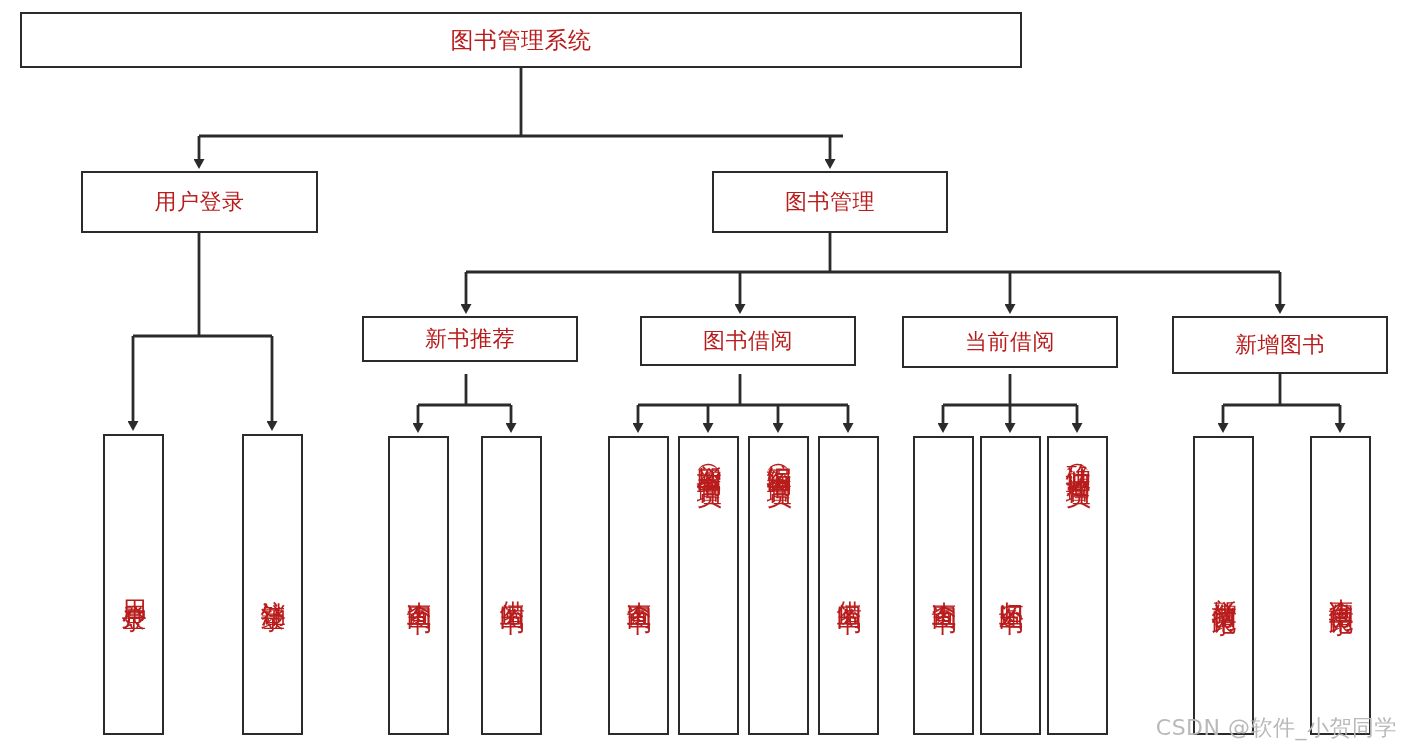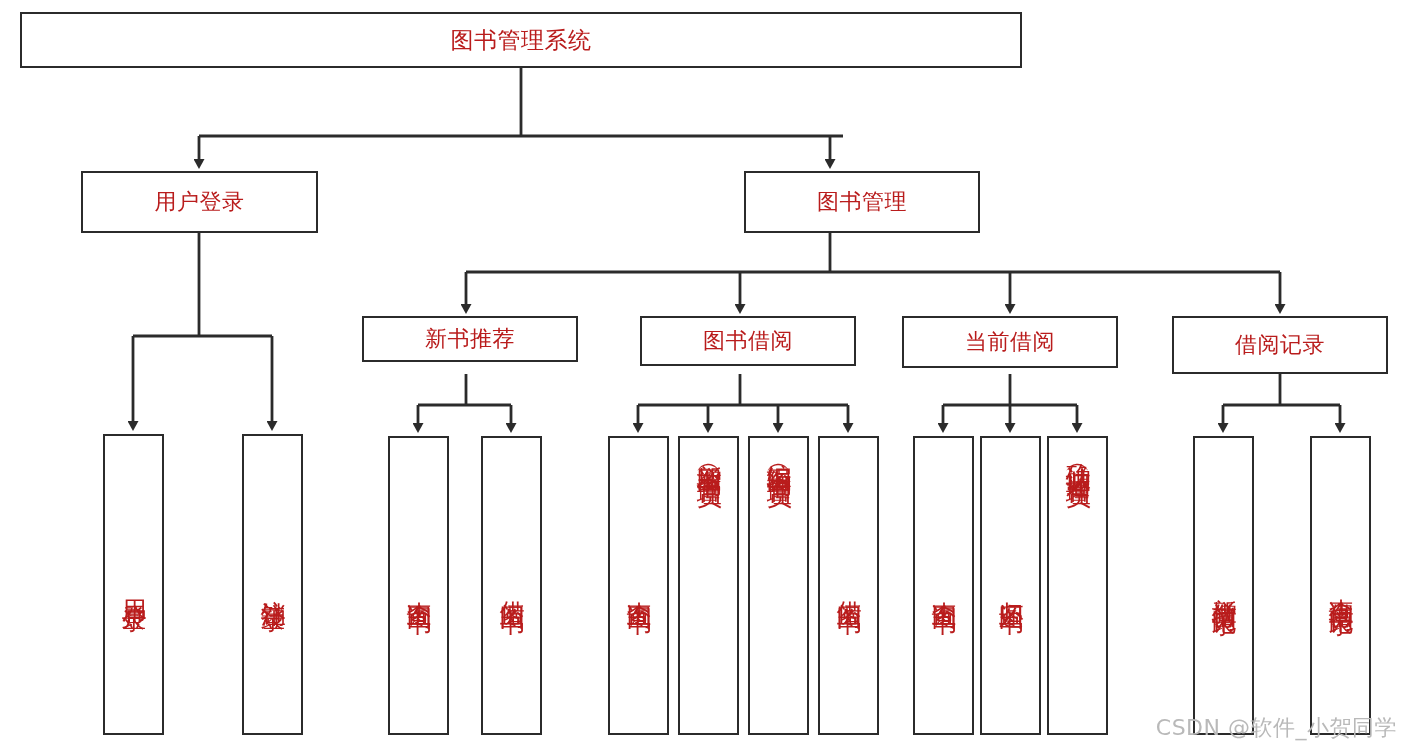--- a/index.html
+++ b/index.html
@@ -132,35 +132,35 @@
     </g>
   </svg>
 
   <div class="node h title" style="left:20px; top:12px; width:1002px; height:56px;">
     <span class="lbl">图书管理系统</span>
   </div>
 
   <div class="node h" style="left:81px; top:171px; width:237px; height:62px;">
     <span class="lbl">用户登录</span>
   </div>
-  <div class="node h" style="left:712px; top:171px; width:236px; height:62px;margin-left:32px;">
+  <div class="node h" style="left:712px; top:171px; width:236px; height:62px;">
     <span class="lbl">图书管理</span>
   </div>
 
   <div class="node h" style="left:362px; top:316px; width:216px; height:46px;">
     <span class="lbl">新书推荐</span>
   </div>
   <div class="node h" style="left:640px; top:316px; width:216px; height:50px;">
     <span class="lbl">图书借阅</span>
   </div>
   <div class="node h" style="left:902px; top:316px; width:216px; height:52px;">
     <span class="lbl">当前借阅</span>
   </div>
   <div class="node h" style="left:1172px; top:316px; width:216px; height:58px;">
-    <span class="lbl">借阅记录</span>
+    <span class="lbl">新增图书</span>
   </div>
 
   <div class="node v" style="left:103px; top:434px; width:61px; height:301px;">
     <span class="lbl">用户登录</span>
   </div>
   <div class="node v" style="left:242px; top:434px; width:61px; height:301px;">
     <span class="lbl">注销登录</span>
   </div>
 
   <div class="node v" style="left:388px; top:436px; width:61px; height:299px;">

